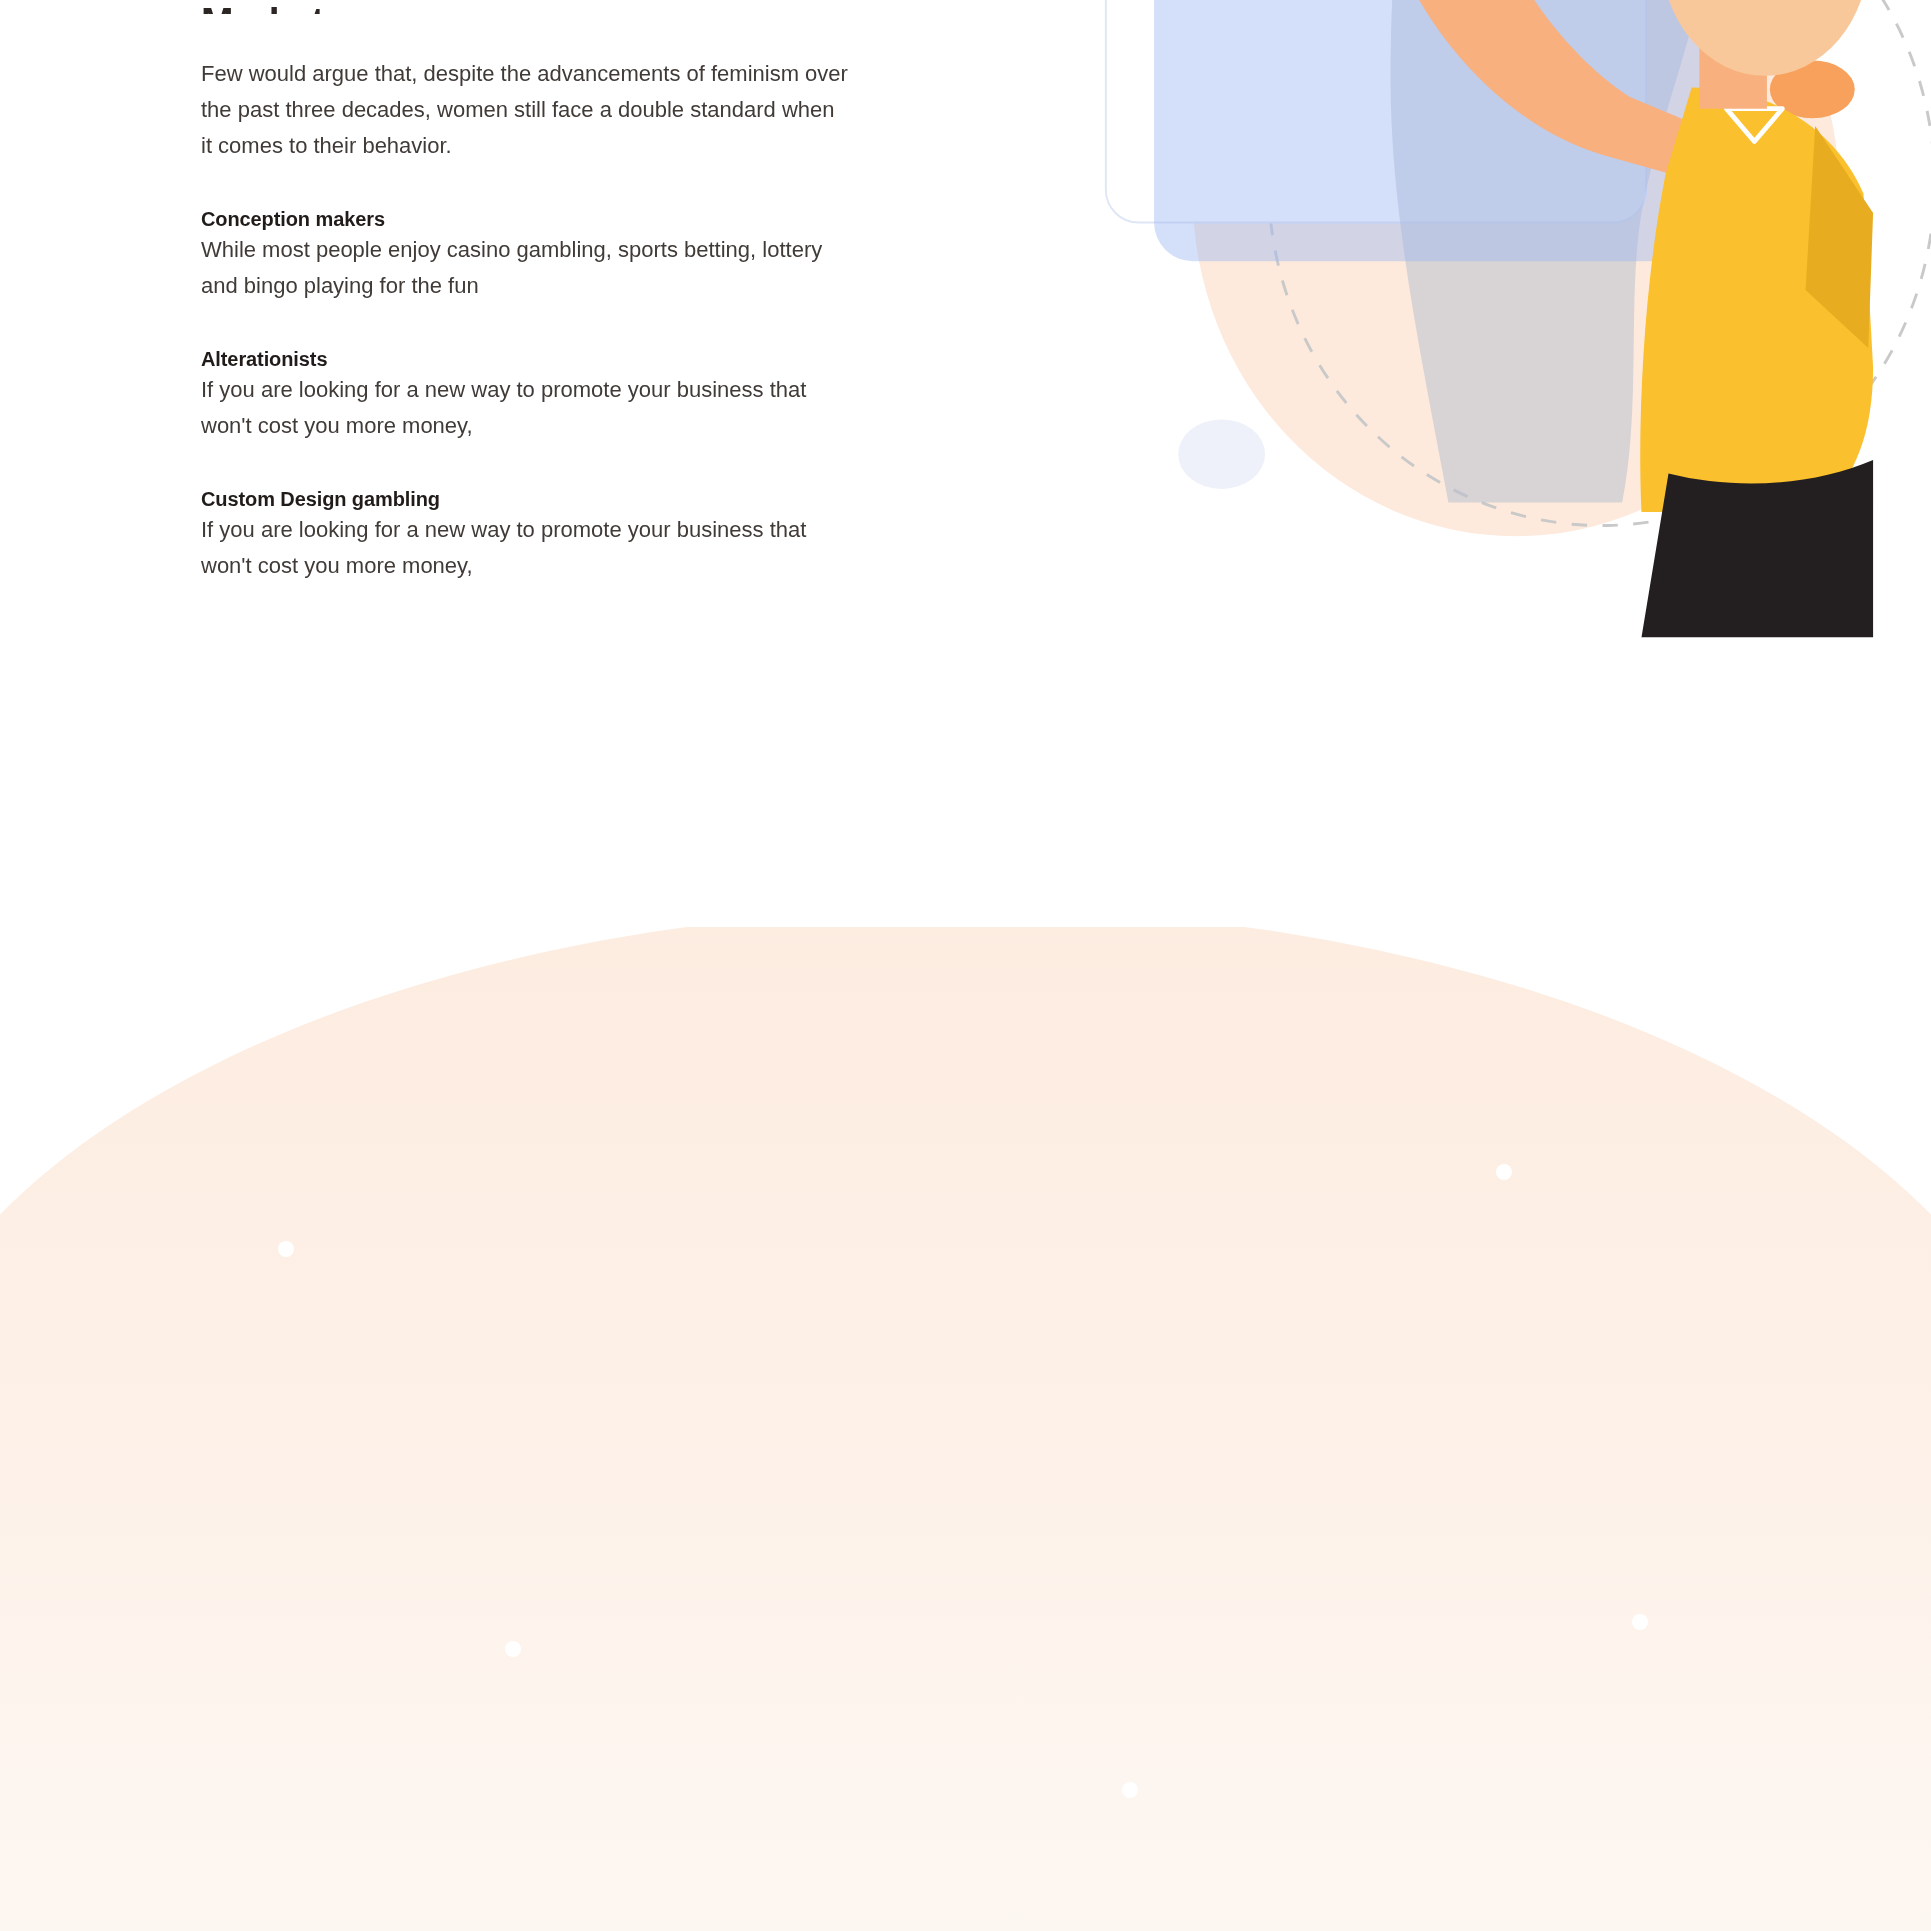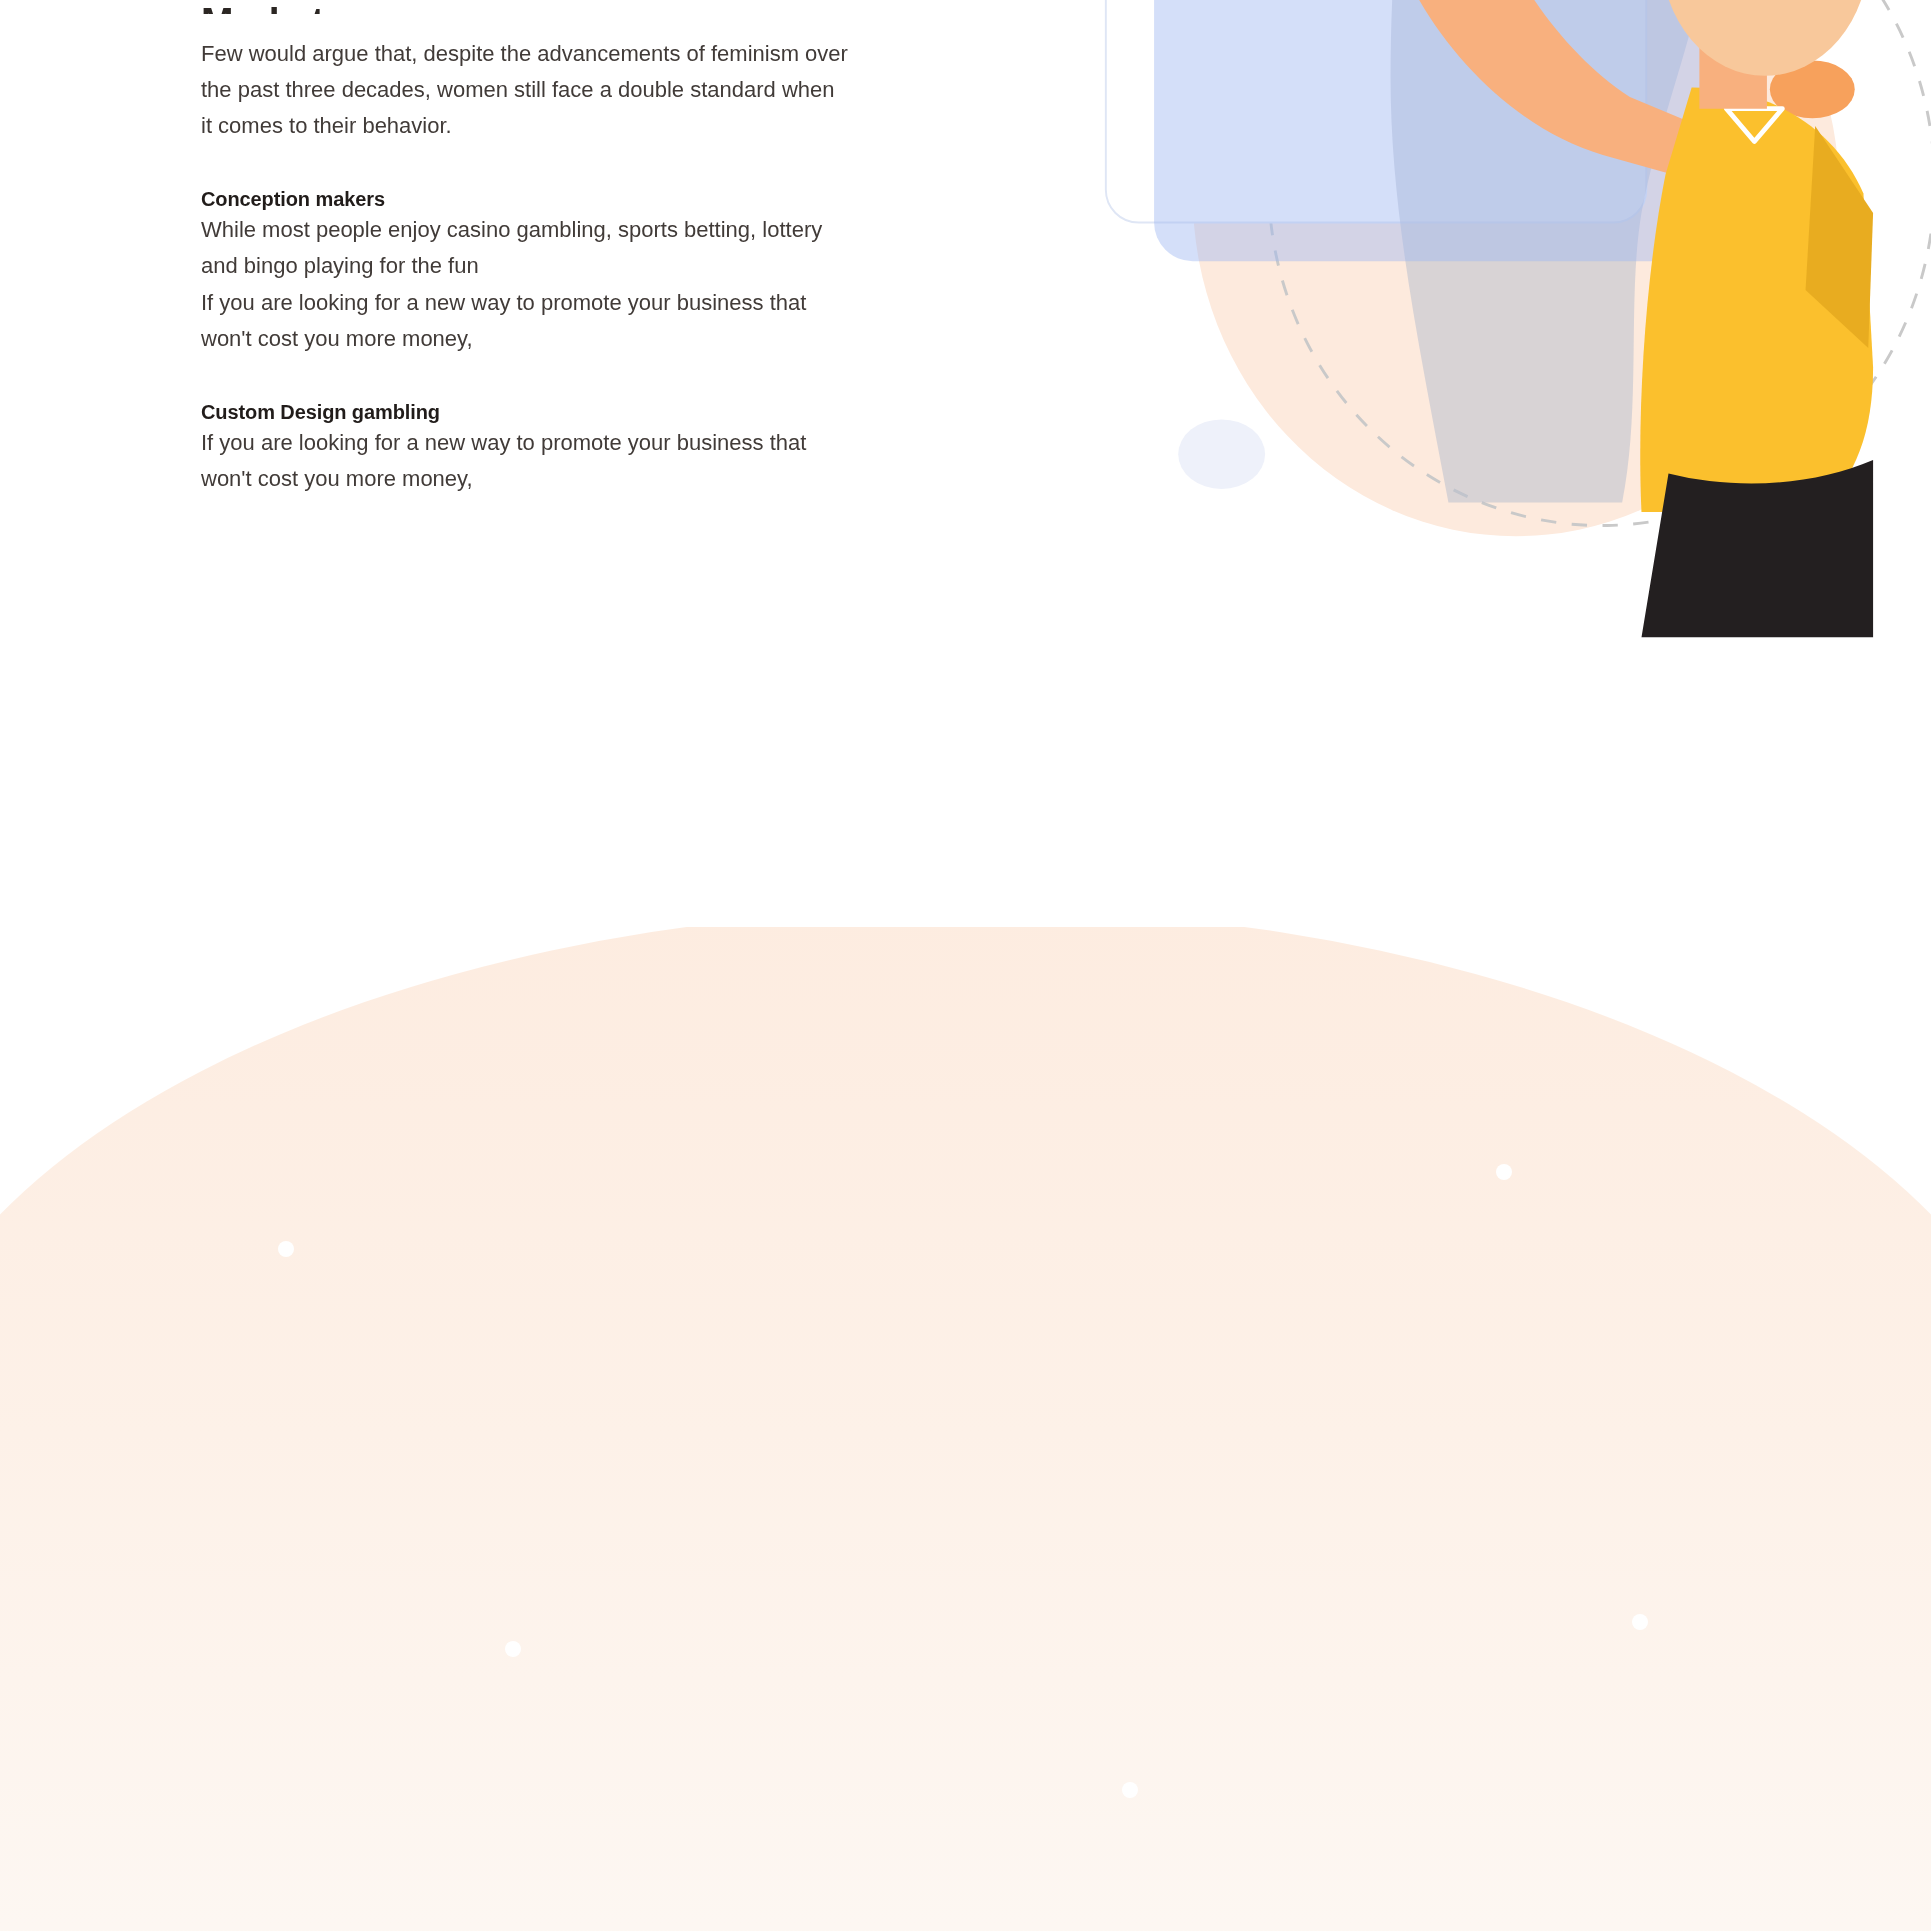--- a/index.html
+++ b/index.html
@@ -19,21 +19,21 @@
   #article-text{
     position:absolute; left:201px; top:0px; width:666px;
   }
   .cut-heading{
     font-size:39px; font-weight:700; color:#2b2623;
     letter-spacing:-0.5px; height:13.5px; overflow:hidden;
     margin-bottom:0px;
   }
   .body-para{
     font-size:22px; line-height:36px; color:#413b38;
-    margin-top:22px; max-width:649px;
+    margin-top:42px; max-width:649px;
   }
   .sub-heading{
     font-size:20px; font-weight:700; color:#211c1a;
     margin-top:44px; letter-spacing:-0.1px;
   }
   .sub-para{
     font-size:22px; line-height:36px; color:#413b38;
     margin-top:1px; max-width:649px;
   }
 
@@ -136,20 +136,21 @@
 <section id="article-section">
 
   <div id="article-text">
     <h2 class="cut-heading">Marketers</h2>
 
     <p class="body-para">Few would argue that, despite the advancements of feminism over the past three decades, women still face a double standard when it comes to their behavior.</p>
 
     <h3 class="sub-heading">Conception makers</h3>
     <p class="sub-para">While most people enjoy casino gambling, sports betting, lottery and bingo playing for the fun</p>
 
+    <h3 class="sub-heading">Alterationists</h3>
     <p class="sub-para">If you are looking for a new way to promote your business that won't cost you more money,</p>
 
     <h3 class="sub-heading">Custom Design gambling</h3>
     <p class="sub-para">If you are looking for a new way to promote your business that won't cost you more money,</p>
   </div>
 
   <div id="hero-illustration">
     <svg viewBox="0 0 860 1000" xmlns="http://www.w3.org/2000/svg">
       <defs>
         <clipPath id="clipAll">

